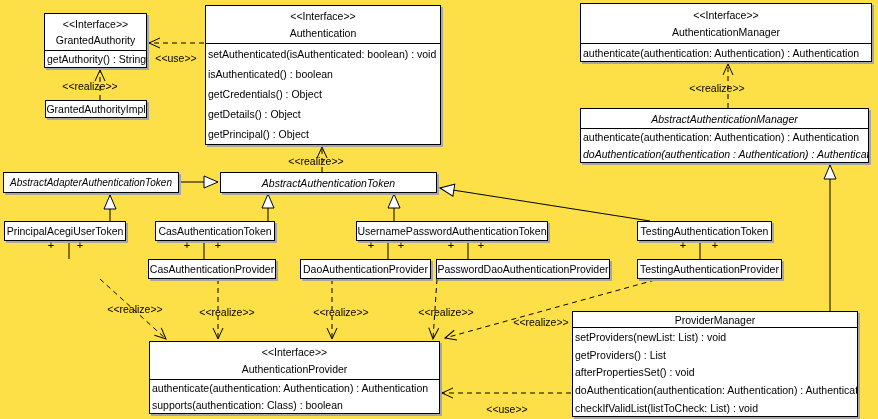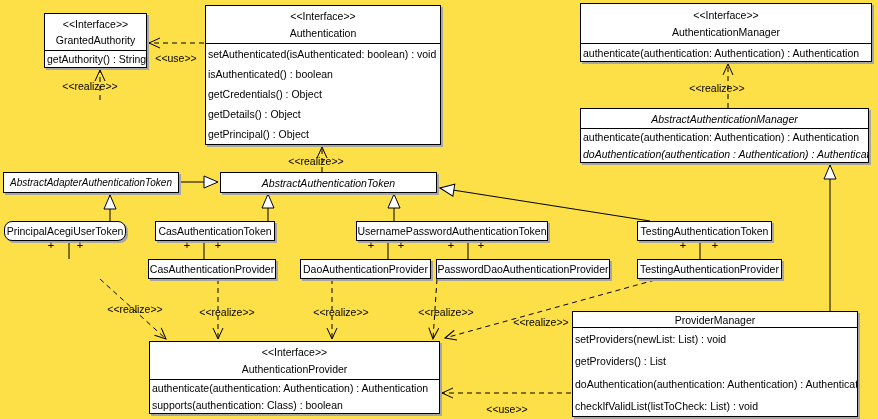--- a/index.html
+++ b/index.html
@@ -68,20 +68,23 @@
   <div class="cls" style="left:44px;top:13px;width:103px;height:55px;">
     <div class="head" style="height:36px;">
       <div class="line">&lt;&lt;Interface&gt;&gt;</div>
       <div class="line">GrantedAuthority</div>
     </div>
     <div class="methods" style="height:16px;">
       <div class="m">getAuthority() : String</div>
     </div>
   </div>
 
+  <div class="cls simple" style="left:45px;top:100px;width:102px;height:18px;">
+    <span>GrantedAuthorityImpl</span>
+  </div>
 
   <div class="cls" style="left:205px;top:5px;width:236px;height:140px;">
     <div class="head" style="height:37px;">
       <div class="line">&lt;&lt;Interface&gt;&gt;</div>
       <div class="line">Authentication</div>
     </div>
     <div class="methods" style="height:100px;">
       <div class="m">setAuthenticated(isAuthenticated: boolean) : void</div>
       <div class="m">isAuthenticated() : boolean</div>
       <div class="m">getCredentials() : Object</div>
@@ -111,21 +114,21 @@
   </div>
 
   <div class="cls simple it" style="left:3px;top:172px;width:176px;height:21px;font-size:10px;">
     <span>AbstractAdapterAuthenticationToken</span>
   </div>
 
   <div class="cls simple it" style="left:220px;top:172px;width:217px;height:21px;">
     <span>AbstractAuthenticationToken</span>
   </div>
 
-  <div class="cls simple" style="left:4px;top:221px;width:122px;height:20px;border-radius:8px;">
+  <div class="cls simple" style="left:4px;top:221px;width:122px;height:20px;">
     <span>PrincipalAcegiUserToken</span>
   </div>
   <div class="cls simple" style="left:155px;top:221px;width:120px;height:20px;">
     <span>CasAuthenticationToken</span>
   </div>
   <div class="cls simple" style="left:356px;top:221px;width:192px;height:20px;">
     <span>UsernamePasswordAuthenticationToken</span>
   </div>
   <div class="cls simple" style="left:637px;top:221px;width:135px;height:20px;">
     <span>TestingAuthenticationToken</span>
@@ -155,20 +158,21 @@
     </div>
   </div>
 
   <div class="cls" style="left:572px;top:311px;width:286px;height:106px;">
     <div class="head" style="height:15px;">
       <div class="line">ProviderManager</div>
     </div>
     <div class="methods" style="height:89px;">
       <div class="m">setProviders(newList: List) : void</div>
       <div class="m">getProviders() : List</div>
+      <div class="m">afterPropertiesSet() : void</div>
       <div class="m">doAuthentication(authentication: Authentication) : Authentication</div>
       <div class="m">checkIfValidList(listToCheck: List) : void</div>
     </div>
   </div>
 
   <div class="lbl" style="left:176px;top:58px;">&lt;&lt;use&gt;&gt;</div>
   <div class="lbl" style="left:507px;top:409px;">&lt;&lt;use&gt;&gt;</div>
   <div class="lbl" style="left:90px;top:86px;">&lt;&lt;realize&gt;&gt;</div>
   <div class="lbl" style="left:316px;top:161px;">&lt;&lt;realize&gt;&gt;</div>
   <div class="lbl" style="left:717px;top:88px;">&lt;&lt;realize&gt;&gt;</div>

